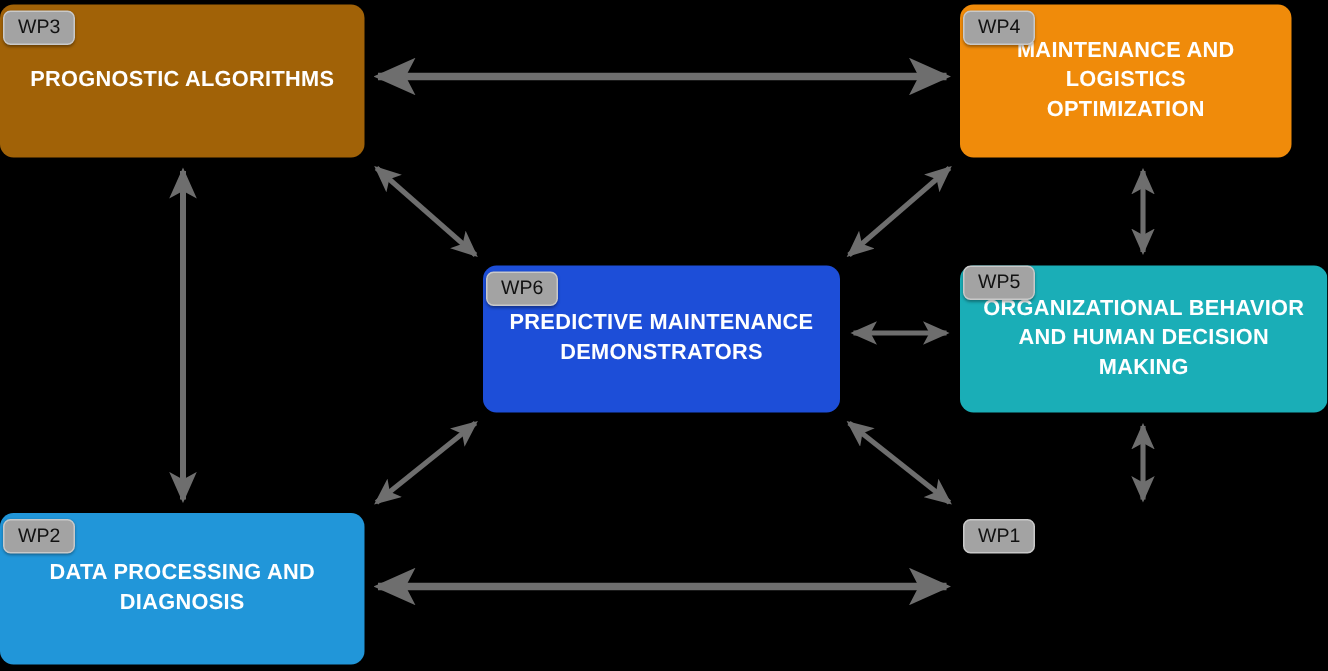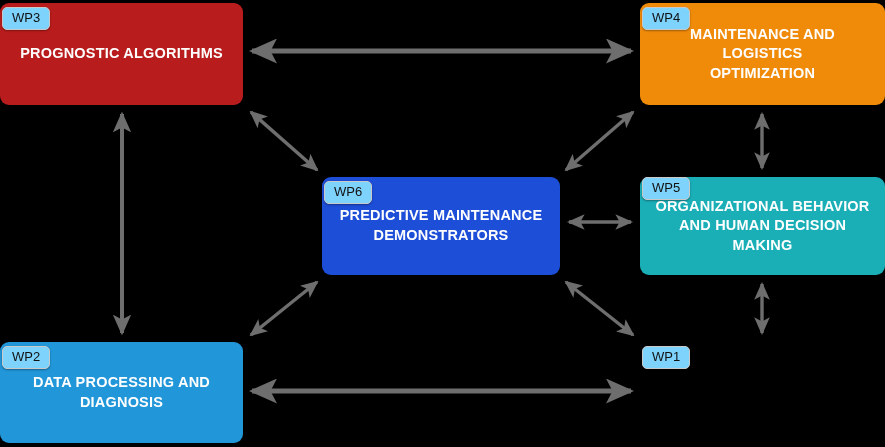--- a/index.html
+++ b/index.html
@@ -36,21 +36,21 @@
     font-weight: bold;
     font-size: 14.5px;
     line-height: 1.35;
     text-align: center;
     letter-spacing: 0.2px;
     padding: 0 12px;
     white-space: pre-line;
   }
   .wp-badge {
     position: absolute;
-    background: #7dd3fc;
+    background: #a3a3a3;
     color: #111111;
     font-size: 13px;
     font-weight: normal;
     border-radius: 5px;
     padding: 3px 9px 4px 9px;
     border: 1px solid #c9c9c9;
     box-shadow: 0 1px 2px rgba(0,0,0,0.35);
     z-index: 5;
     line-height: 1.1;
   }
@@ -91,26 +91,26 @@
 
     <line x1="251" y1="112" x2="317" y2="170" stroke="#6e6e6e" stroke-width="3.4" marker-start="url(#tail-a)" marker-end="url(#head-a)"></line>
 
     <line x1="566" y1="170" x2="633" y2="112" stroke="#6e6e6e" stroke-width="3.4" marker-start="url(#tail-a)" marker-end="url(#head-a)"></line>
 
     <line x1="251" y1="335" x2="317" y2="282" stroke="#6e6e6e" stroke-width="3.4" marker-start="url(#tail-a)" marker-end="url(#head-a)"></line>
 
     <line x1="566" y1="282" x2="633" y2="335" stroke="#6e6e6e" stroke-width="3.4" marker-start="url(#tail-a)" marker-end="url(#head-a)"></line>
   </svg>
 
-  <div class="wp-box" style="left: 0px; top: 3px; width: 243px; height: 102px; background: #b91c1c;">
+  <div class="wp-box" style="left: 0px; top: 3px; width: 243px; height: 102px; background: #a16207;">
     <div class="wp-title">PROGNOSTIC ALGORITHMS</div>
   </div>
   <div class="wp-badge" style="left: 2px; top: 7px;">WP3</div>
 
-  <div class="wp-box" style="left: 640px; top: 3px; width: 245px; height: 102px; background: rgb(240, 139, 10);">
+  <div class="wp-box" style="left: 640px; top: 3px; width: 221px; height: 102px; background: rgb(240, 139, 10);">
     <div class="wp-title">MAINTENANCE AND LOGISTICS
 OPTIMIZATION</div>
   </div>
   <div class="wp-badge" style="left: 642px; top: 7px;">WP4</div>
 
   <div class="wp-box" style="left: 322px; top: 177px; width: 238px; height: 98px; background: #1d4ed8;">
     <div class="wp-title">PREDICTIVE MAINTENANCE
 DEMONSTRATORS</div>
   </div>
   <div class="wp-badge" style="left: 324px; top: 181px;">WP6</div>

